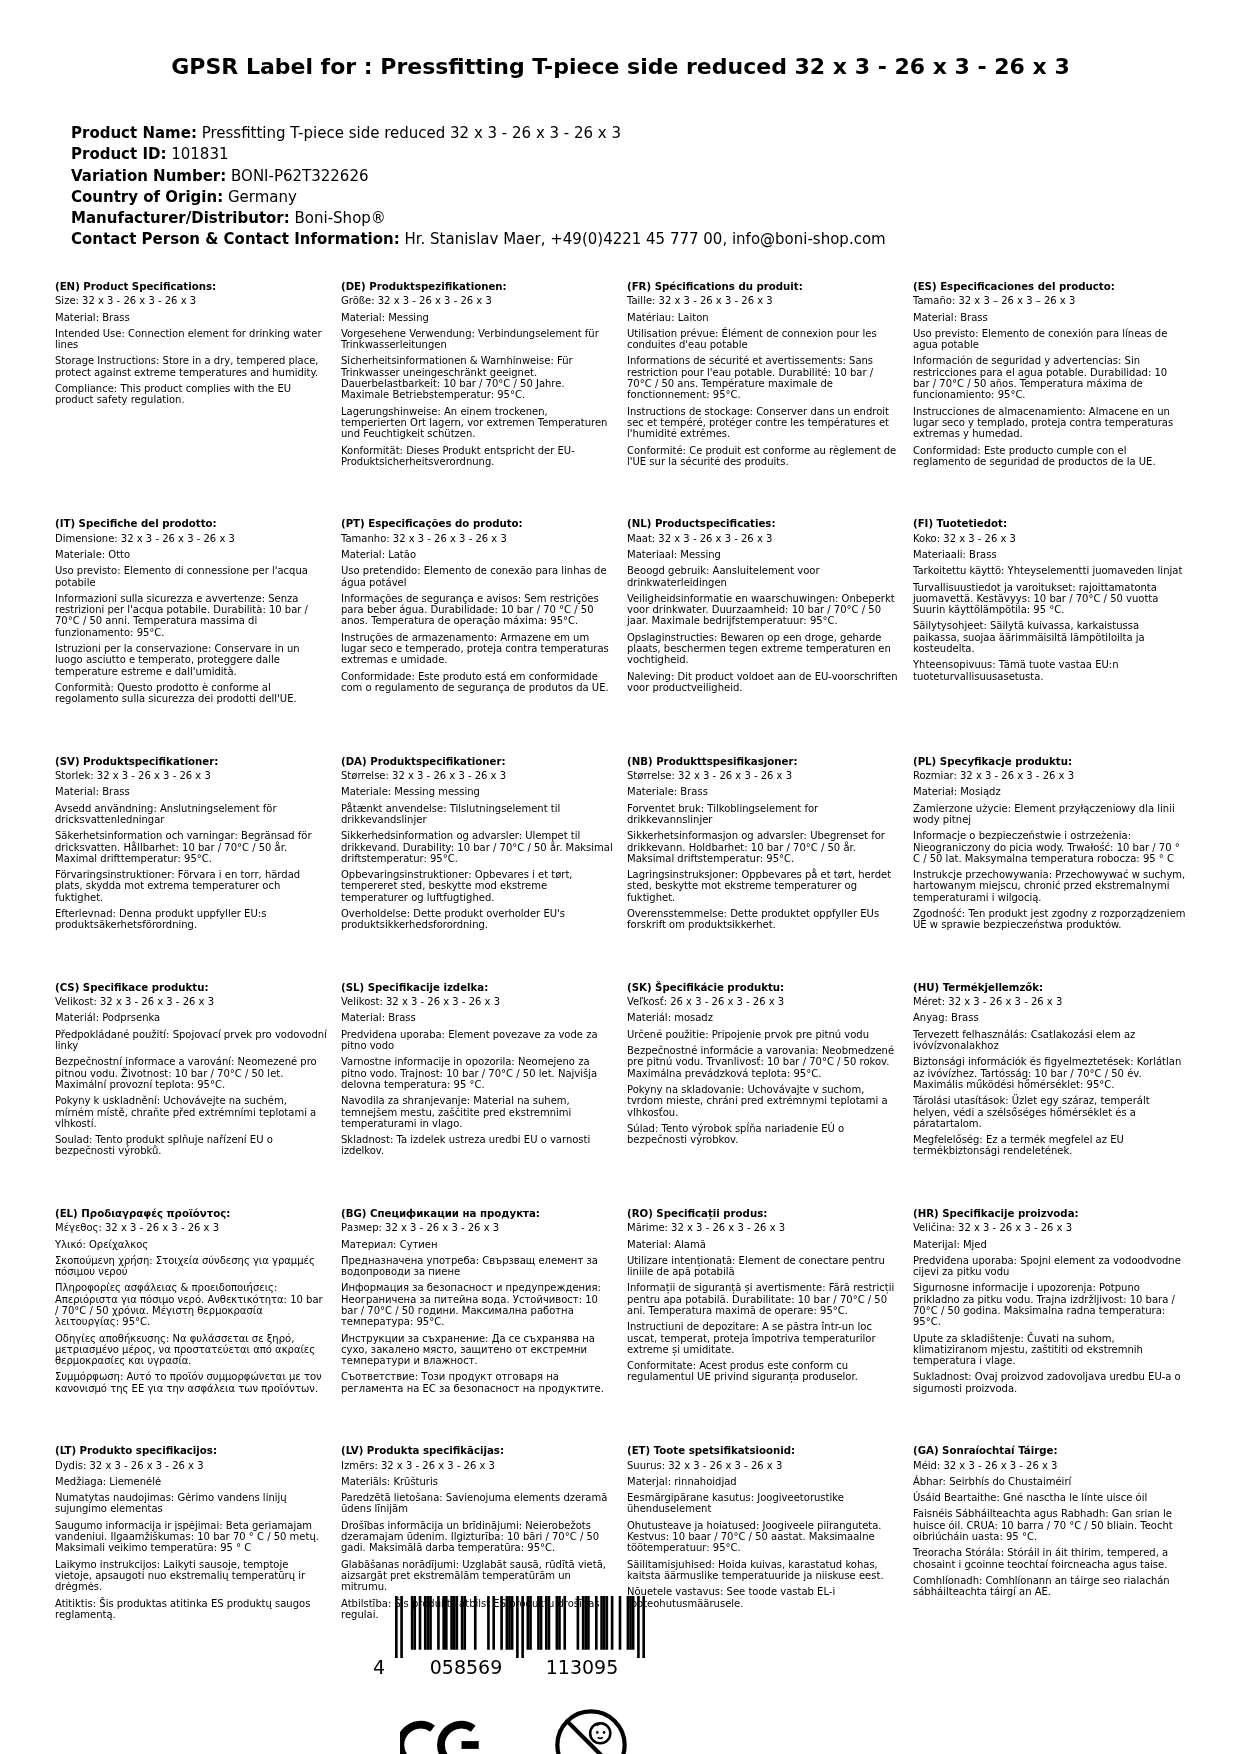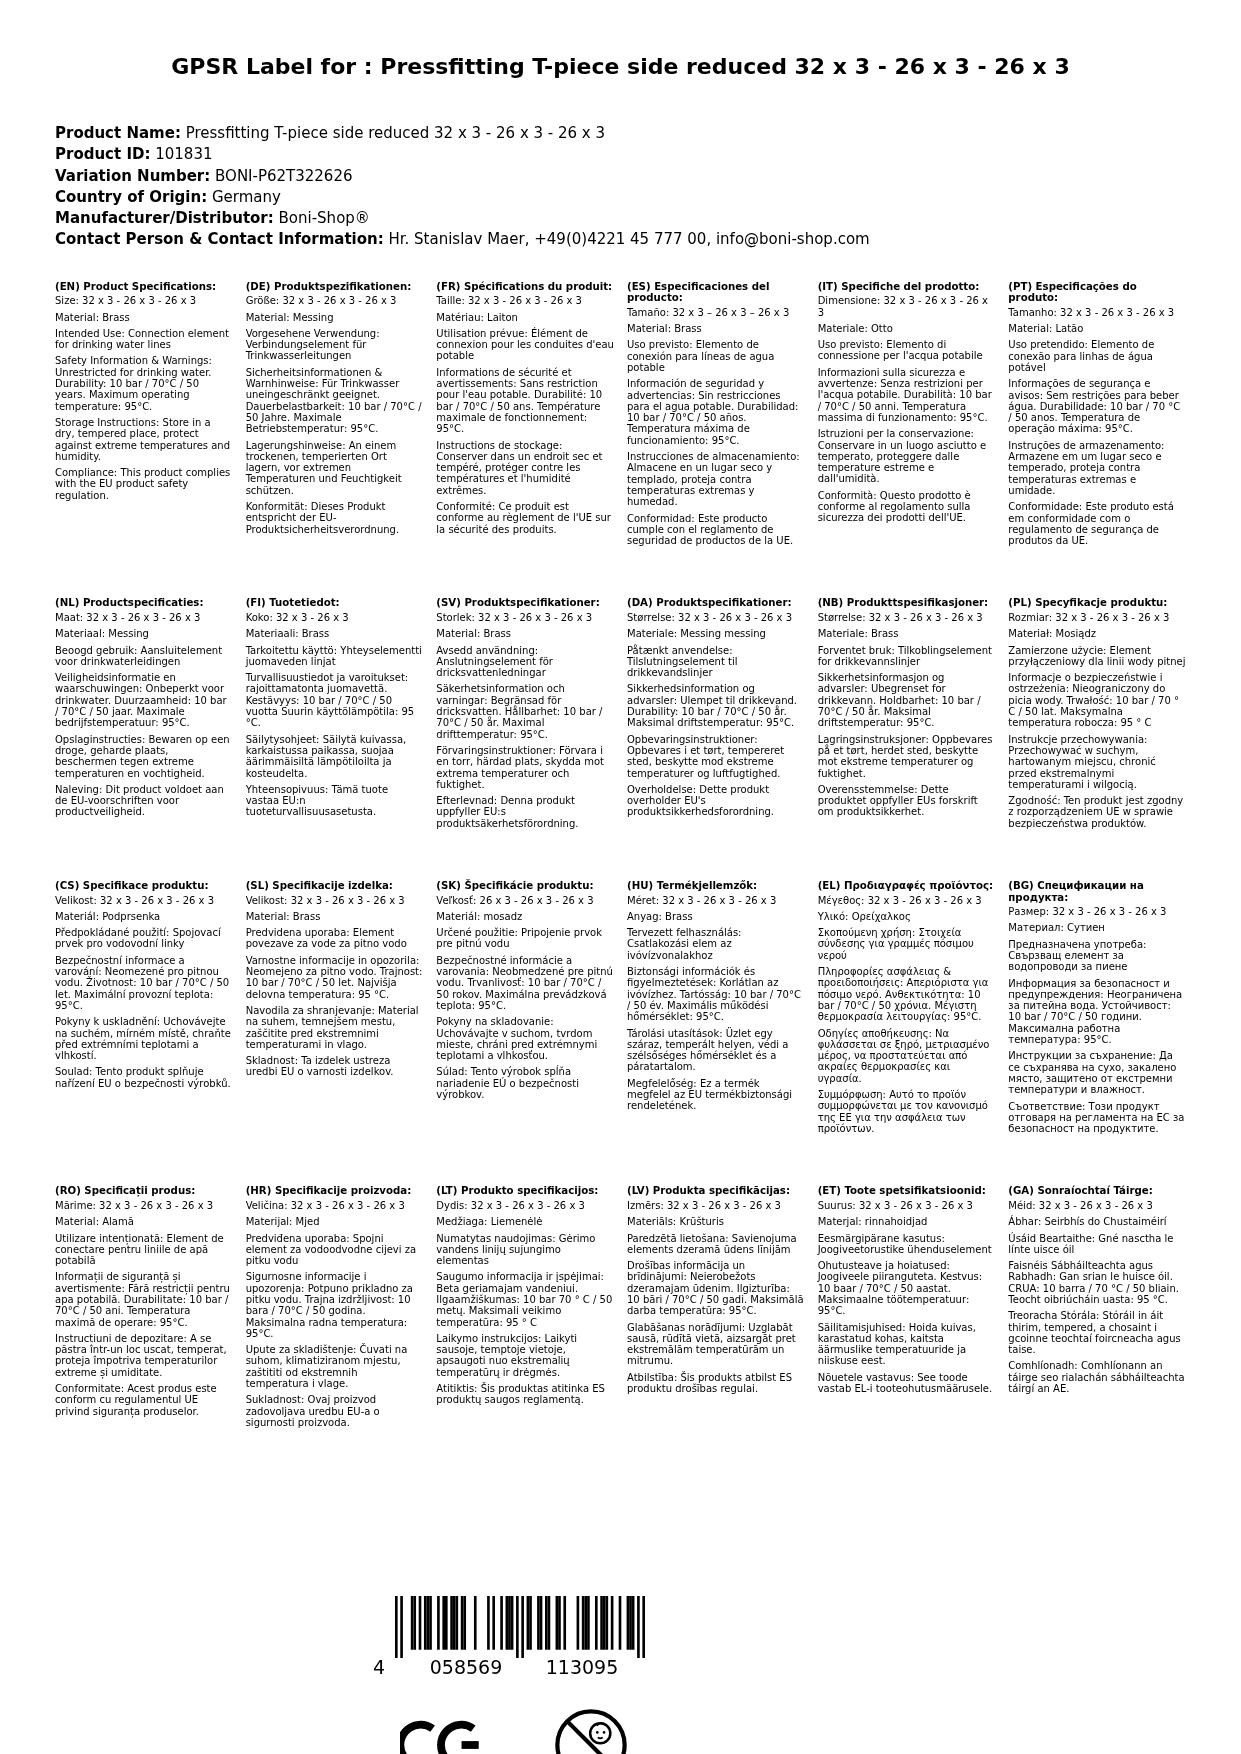--- a/index.html
+++ b/index.html
@@ -1,23 +1,23 @@
 <!DOCTYPE html>
 <html><head>
 <meta charset="utf-8">
 <style>
   html,body{margin:0;padding:0;background:#fff;}
   body{width:1241px;height:1754px;overflow:hidden;font-family:"DejaVu Sans",sans-serif;color:#000;position:relative;}
   .page{position:relative;width:1241px;height:1754px;}
   .title{font-size:22px;font-weight:bold;text-align:center;margin:0 100px;padding-top:50px;line-height:1.5;}
-  .product-info{margin:40px 55px 0 55px;font-size:15px;line-height:1.42;}
+  .product-info{margin:40px 55px 0 71px;font-size:15px;line-height:1.42;}
   .info-row{white-space:normal;}
   .info-label{font-weight:bold;}
   .info-value{font-weight:normal;}
-  .lang-grid{margin:30px 55px 0 55px;display:grid;grid-template-columns:repeat(6,1fr);column-gap:13px;row-gap:46px;}
+  .lang-grid{margin:30px 55px 0 55px;display:grid;grid-template-columns:repeat(4,1fr);column-gap:13px;row-gap:46px;}
   .lang-block{font-size:10px;line-height:1.13;}
   .lang-header{font-weight:bold;font-size:10.2px;margin:0 0 3px 0;}
   .lang-par{margin:0 0 5px 0;}
   .bottom{position:absolute;top:1596px;left:55px;right:55px;}
   .barcode-wrap{position:relative;width:250px;margin-left:340px;height:86px;}
   .barcode-svg{display:block;width:250px;height:62px;}
   .barcode-digits{position:absolute;top:60px;left:0;width:250px;font-size:19px;font-family:"DejaVu Sans",sans-serif;}
   .bc-d{position:absolute;white-space:nowrap;transform:translateX(-50%);}
   .bc-left{left:-16px;}
   .bc-g1{left:71px;}
@@ -47,21 +47,20 @@
   <div class="info-row"><span class="info-label">Contact Person &amp; Contact Information:</span> <span class="info-value">Hr. Stanislav Maer, +49(0)4221 45 777 00, info@boni-shop.com</span></div>
 </div>
 
   <div class="lang-grid">
   <div class="lang-block">
     <div class="lang-header">(EN) Product Specifications:</div>
     <div class="lang-body">
           <p class="lang-par">Size: 32 x 3 - 26 x 3 - 26 x 3</p>
           <p class="lang-par">Material: Brass</p>
           <p class="lang-par">Intended Use: Connection element for drinking water lines</p>
-          <p class="lang-par">Safety Information &amp; Warnings: Unrestricted for drinking water. Durability: 10 bar / 70°C / 50 years. Maximum operating temperature: 95°C.</p>
           <p class="lang-par">Storage Instructions: Store in a dry, tempered place, protect against extreme temperatures and humidity.</p>
           <p class="lang-par">Compliance: This product complies with the EU product safety regulation.</p>
         </div>
   </div>
 
   <div class="lang-block">
     <div class="lang-header">(DE) Produktspezifikationen:</div>
     <div class="lang-body">
           <p class="lang-par">Größe: 32 x 3 - 26 x 3 - 26 x 3</p>
           <p class="lang-par">Material: Messing</p>

